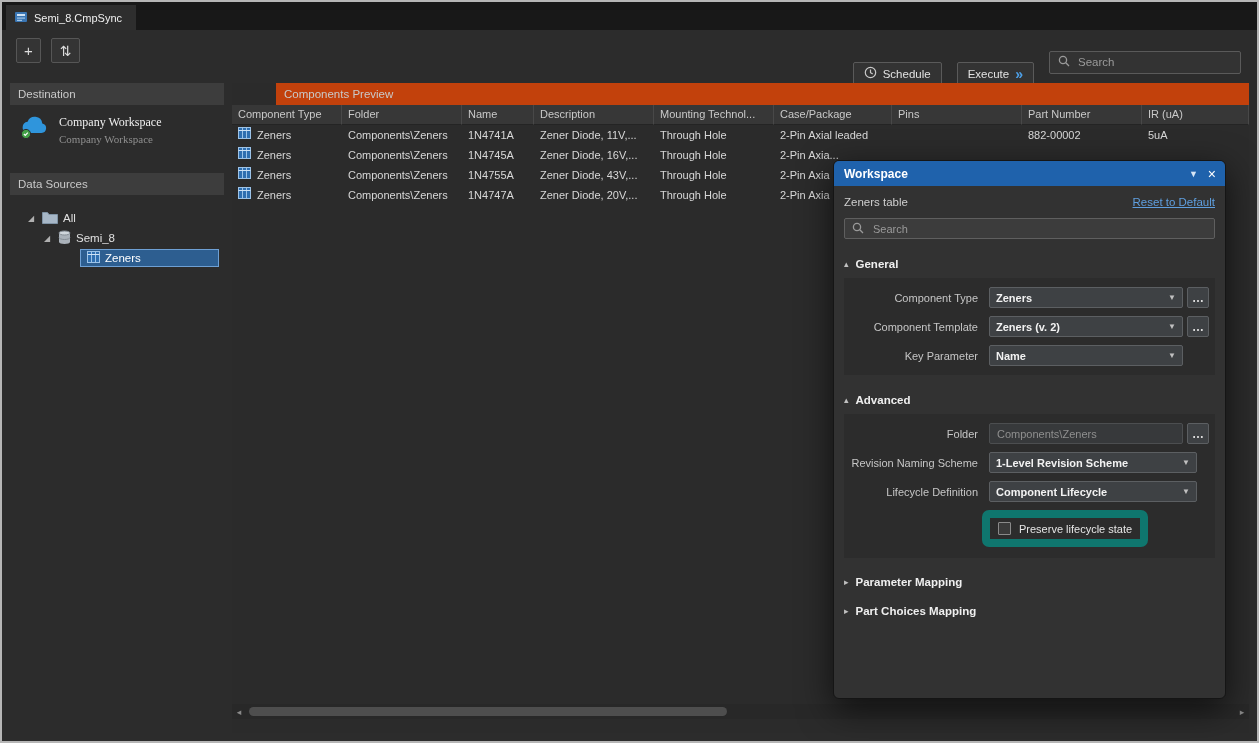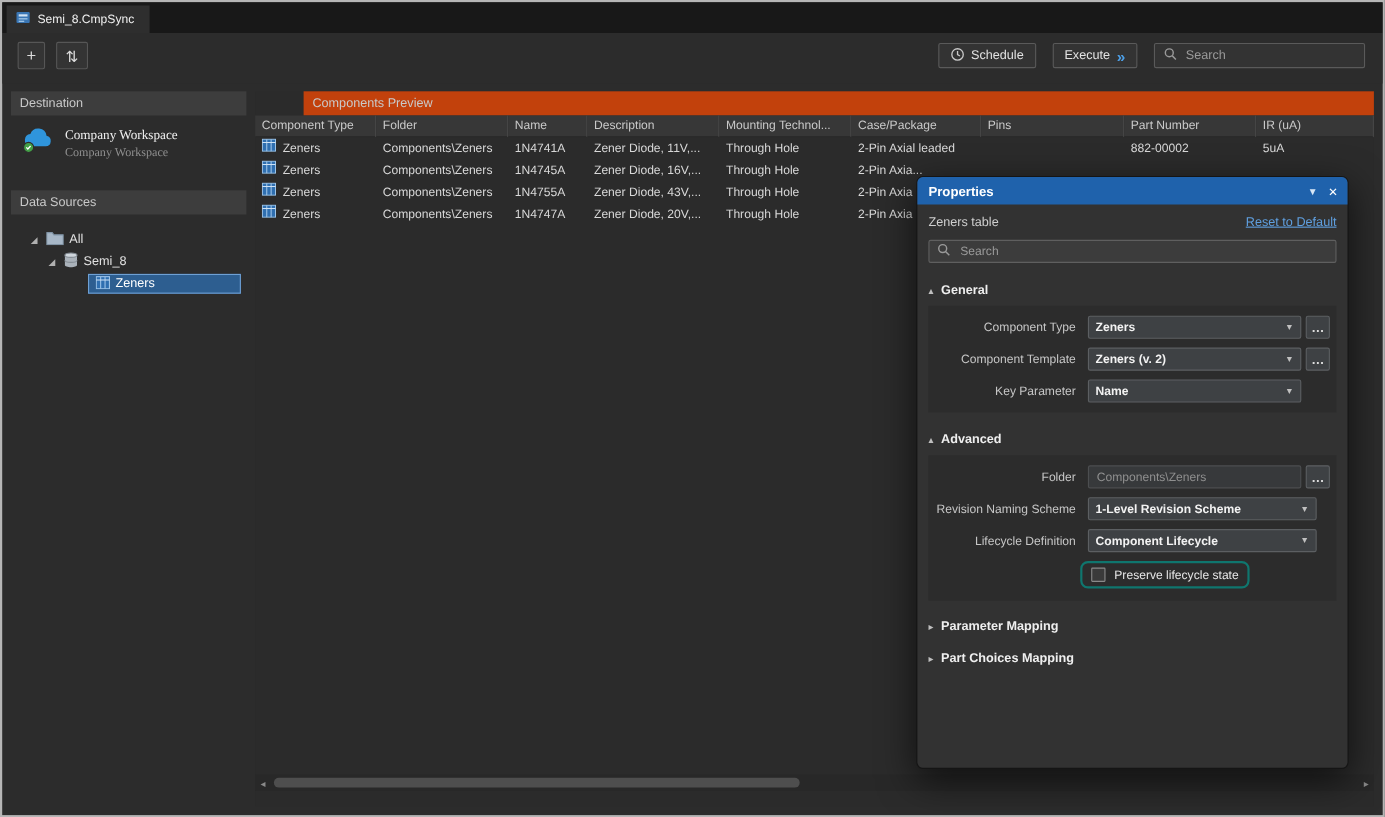--- a/index.html
+++ b/index.html
@@ -15,21 +15,21 @@
 
   
   .toolbar { position:absolute; left:0; top:28px; right:0; height:46px; background:#2c2c2c; }
   .tb-btn { position:absolute; top:8px; height:25px; background:#343434; border:1px solid #565656;
             border-radius:2px; color:#ddd; display:flex; align-items:center; justify-content:center;
             font-size:15px; cursor:default; }
   .btn-plus { left:14px; width:25px; }
   .btn-sync { left:49px; width:29px; font-size:14px; }
   .tb-right { position:absolute; right:16px; top:9px; display:flex; gap:15px; align-items:center; }
   .txt-btn { height:23px; padding:0 10px; background:#333; border:1px solid #5a5a5a; border-radius:2px;
-             color:#e2e2e2; font-size:11.5px; display:flex; gap:6px; align-items:center; }
+             color:#e2e2e2; font-size:11.5px; display:flex; gap:6px; align-items:center;margin-top:23px; }
   .chev { color:#4da0e8; font-weight:bold; font-size:14px; line-height:1; }
   .search-box { width:192px; height:23px; background:#333; border:1px solid #5a5a5a; border-radius:2px;
                 display:flex; align-items:center; gap:6px; padding:0 8px; }
   .search-box input { background:transparent; border:none; outline:none; color:#ddd;
                       font-size:11.5px; width:100%; font-family:inherit; }
   input::placeholder { color:#9a9a9a; }
 
   
   .sidebar { position:absolute; left:8px; top:81px; width:214px; bottom:10px; }
   .sec-hdr { height:22px; background:#3d3d3d; color:#c9c9c9; font-size:11.5px;
@@ -95,21 +95,21 @@
         display:flex; align-items:center; padding:0 6px; }
   .dd .val { flex:1; color:#f2f2f2; font-size:11px; font-weight:bold; white-space:nowrap; overflow:hidden; }
   .dd .arr { font-size:8px; color:#c0c0c0; margin-left:6px; }
   .dd-narrow { width:194px; } .dd-wide { width:208px; }
   .dots-btn { width:22px; height:21px; margin-left:4px; background:#3e4144; border:1px solid #5c5f62;
               border-radius:2px; color:#ddd; display:flex; align-items:center; justify-content:center;
               font-size:12px; font-weight:bold; }
   .txt-disabled { width:194px; height:21px; background:#37393b; border:1px solid #4c4e50; border-radius:2px;
                   color:#8f8f8f; font-size:11px; display:flex; align-items:center; padding:0 7px; }
   .preserve-row { margin:2px 0 10px 138px; }
-  .preserve-wrap { display:inline-flex; align-items:center; gap:8px; border:2px solid #0f766e;
+  .preserve-wrap { display:inline-flex; align-items:center; gap:8px; border:8px solid #0f766e;
                    border-radius:7px; padding:4px 8px; }
   .checkbox { width:13px; height:13px; background:#3a3a3a; border:1px solid #8a8a8a; border-radius:1px; }
   .chk-label { color:#e6e6e6; font-size:11px; }
   .collapsed-1 { margin-top:18px; }
   .collapsed-2 { margin-top:17px; }
 </style>
 </head>
 <body>
 
 <div class="window">
@@ -302,21 +302,21 @@
 
     <div class="hscroll">
       <span class="hs-arrow hs-left">◂</span>
       <span class="hs-thumb"></span>
       <span class="hs-arrow hs-right">▸</span>
     </div>
   </div>
 
   <div class="panel">
     <div class="panel-hdr">
-      <span class="panel-title">Properties</span>
+      <span class="panel-title">Workspace</span>
       <span class="hdr-ic">▼</span>
       <span class="hdr-close">×</span>
     </div>
     <div class="panel-body">
       <div class="sub-row">
         <span class="sub-title">Zeners table</span>
         <span class="reset-link">Reset to Default</span>
       </div>
       <div class="p-search">
         <span>

